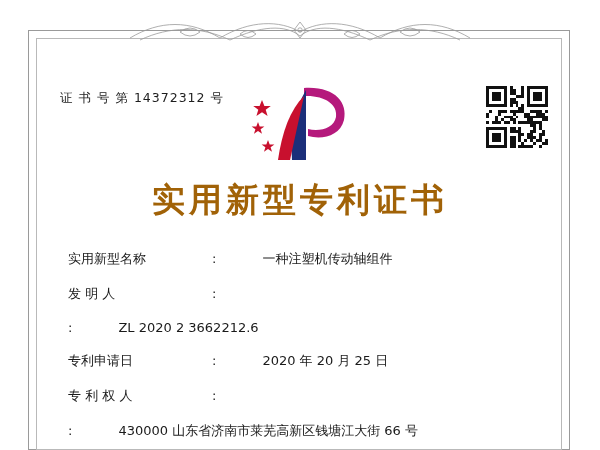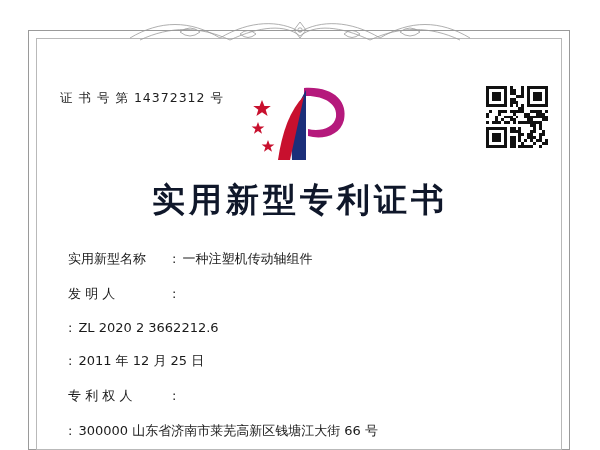--- a/index.html
+++ b/index.html
@@ -86,37 +86,38 @@
   .title {
     position: absolute;
     left: 0;
     right: 0;
     top: 178px;
     text-align: center;
     font-family: "DejaVu Serif", "Liberation Serif", serif;
     font-weight: bold;
     font-size: 33px;
     letter-spacing: 4px;
-    color: #0f172a;
+    color: #a16207;
   }
 
   
   .fields {
     position: absolute;
     left: 68px;
     top: 250px;
     right: 60px;
   }
   .row {
     display: flex;
     align-items: baseline;
     margin-bottom: 17px;
     font-size: 13px;
     color: #1a1a1a;
     white-space: nowrap;
+    gap: 40px;
   }
   .row .label {
     width: 104px;
     flex: 0 0 104px;
     letter-spacing: 0px;
   }
   .row .colon {
     margin-right: 6px;
   }
   .row .value {
@@ -621,26 +622,27 @@
     </div>
     <div class="row">
       <span class="label">发  明  人</span>
       <span class="colon">:</span>
     </div>
     <div class="row">
       <span class="colon">:</span>
       <span class="value">ZL 2020 2 3662212.6</span>
     </div>
     <div class="row">
+      <span class="label">专利申请日</span>
       <span class="colon">:</span>
-      <span class="value">2011 年 12 月 25 日</span>
+      <span class="value">2020 年 20 月 25 日</span>
     </div>
     <div class="row">
       <span class="label">专  利  权  人</span>
       <span class="colon">:</span>
     </div>
     <div class="row">
       <span class="colon">:</span>
-      <span class="value">300000 山东省济南市莱芜高新区钱塘江大街 66 号</span>
+      <span class="value">430000 山东省济南市莱芜高新区钱塘江大街 66 号</span>
     </div>
   </div>
 
 </div>
 
 </body></html>

